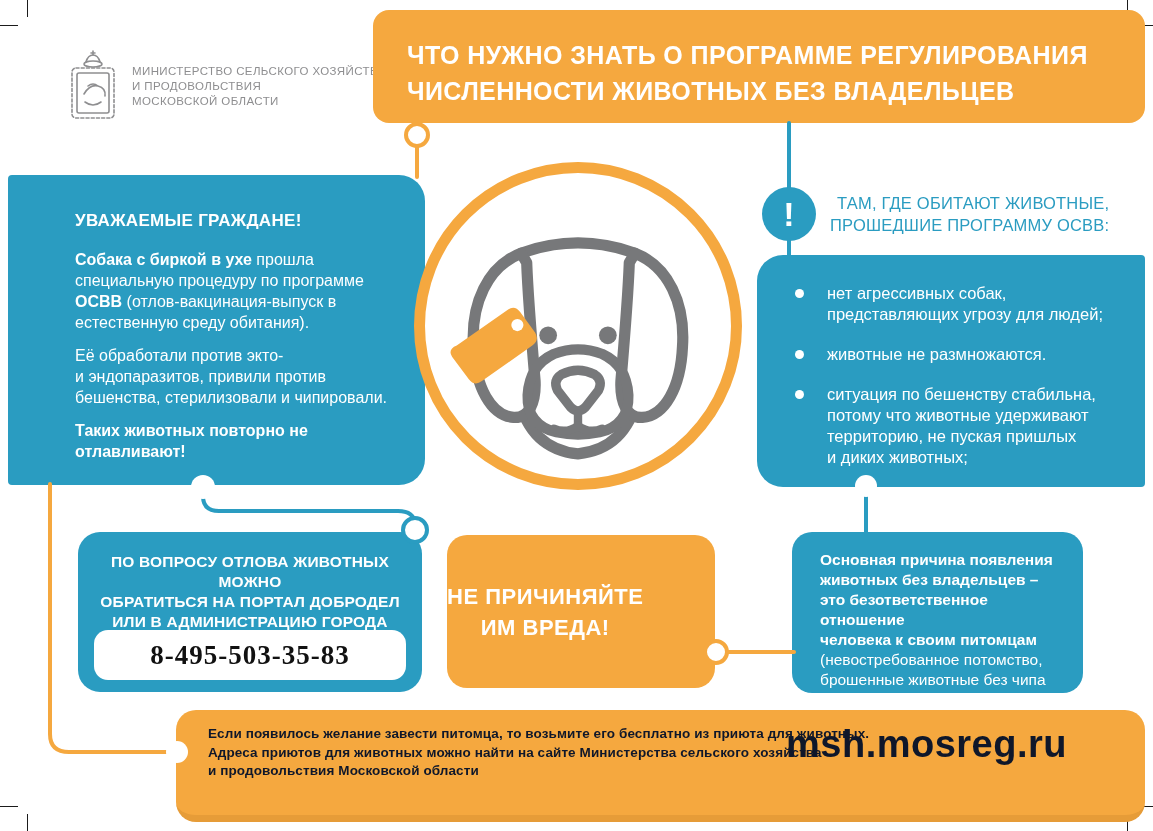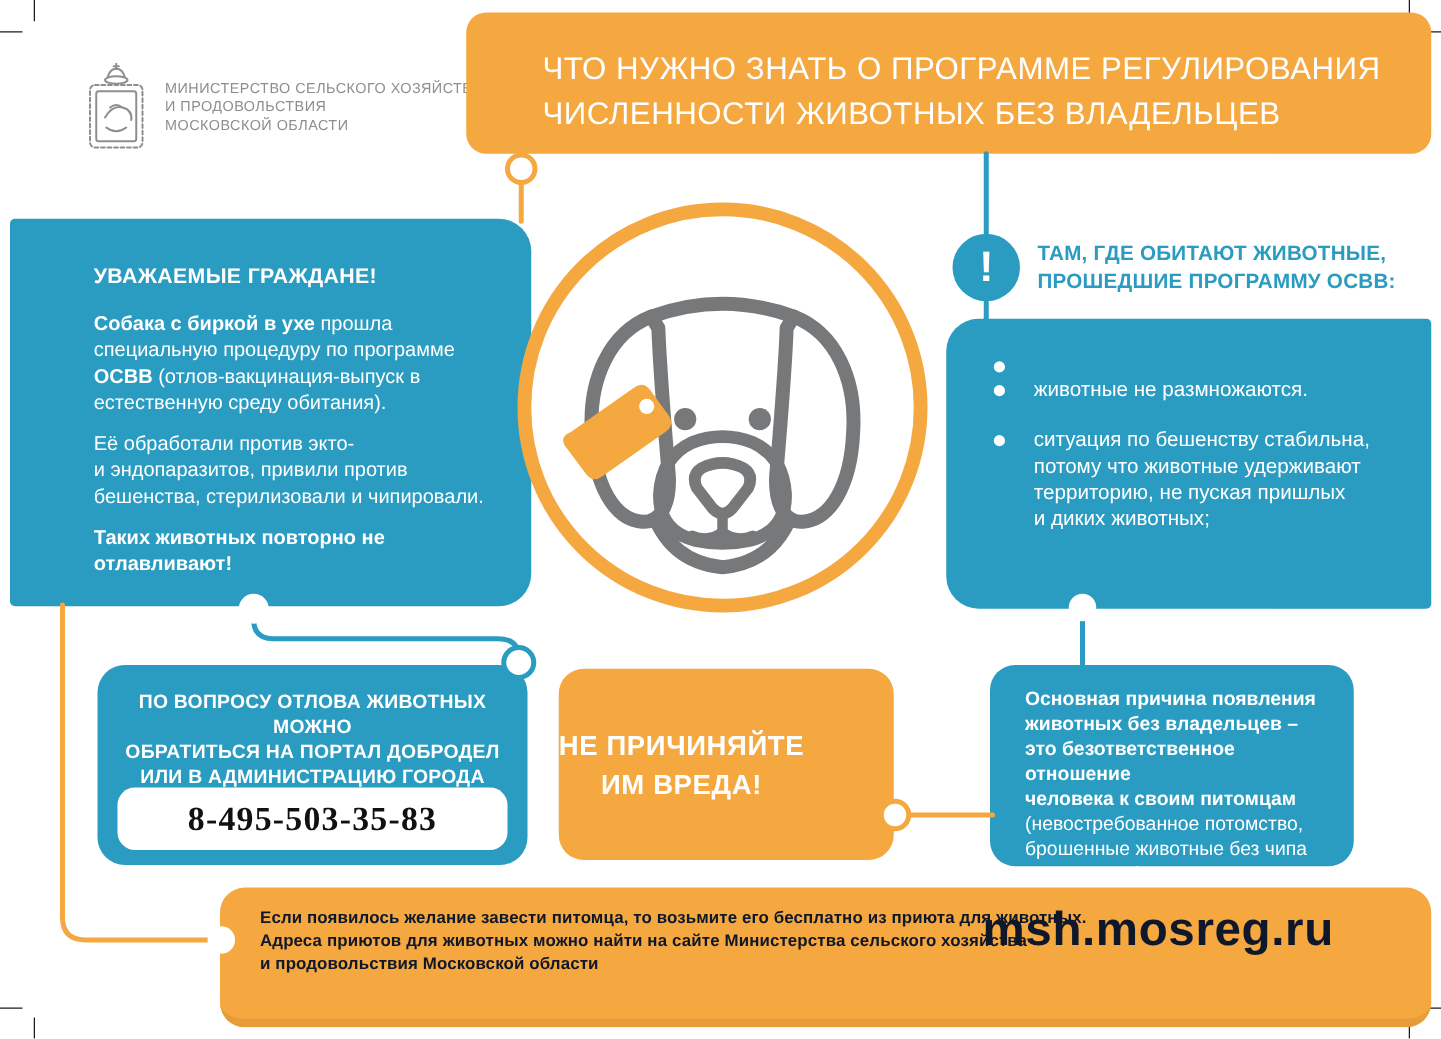--- a/index.html
+++ b/index.html
@@ -16,41 +16,41 @@
 
   
   .logo{position:absolute;left:68px;top:50px;display:flex;align-items:flex-start;}
   .logo svg{flex:0 0 auto;}
   .logo-text{margin-left:14px;margin-top:14px;color:var(--gray);font-size:11.5px;
              line-height:15px;letter-spacing:.4px;font-weight:400;}
 
   
   .title-box{position:absolute;left:373px;top:10px;width:772px;height:113px;
              background:var(--orange);border-radius:16px;}
-  .title-text{position:absolute;left:34px;top:27px;color:#fff;font-weight:400;
-              font-size:25px;line-height:36px;letter-spacing:.4px;margin-left:27px;}
+  .title-text{position:absolute;left:34px;top:27px;color:#fff;font-weight:700;
+              font-size:25px;line-height:36px;letter-spacing:.4px;}
 
   
   .left-panel{position:absolute;left:8px;top:175px;width:417px;height:310px;
               background:var(--teal);border-radius:4px 26px 26px 4px;color:#fff;z-index:1;}
   .left-panel .inner{position:absolute;left:67px;top:36px;width:335px;}
   .greeting{font-weight:800;font-size:17px;letter-spacing:.3px;margin-bottom:18px;}
   .para{font-size:16px;line-height:21px;margin-bottom:12px;}
   .para b{font-weight:800;}
   .para.last{font-weight:800;margin-bottom:0;}
 
   
   .dog-circle{position:absolute;left:414px;top:162px;width:328px;height:328px;
               box-sizing:border-box;border:11px solid var(--orange);border-radius:50%;
               background:#fff;z-index:3;}
   .dog-circle svg{position:absolute;left:0;top:0;}
 
   
   .osvv-heading{position:absolute;left:830px;top:192px;color:var(--teal);
-                font-weight:700;font-size:16.5px;line-height:22px;letter-spacing:.2px;z-index:2;}
+                font-weight:400;font-size:16.5px;line-height:22px;letter-spacing:.2px;z-index:2;text-align:right;}
   .excl{position:absolute;left:762px;top:187px;width:54px;height:54px;border-radius:50%;
         background:var(--teal);color:#fff;font-weight:800;font-size:34px;
         display:flex;align-items:center;justify-content:center;z-index:6;}
   .right-panel{position:absolute;left:757px;top:255px;width:388px;height:232px;
                background:var(--teal);border-radius:26px 4px 4px 26px;color:#fff;z-index:1;}
   .bullets{position:absolute;left:36px;top:28px;width:330px;margin:0;padding:0;list-style:none;}
   .bullets li{position:relative;padding-left:34px;font-size:16.5px;line-height:21px;margin-bottom:19px;}
   .bullets li .dot{position:absolute;left:2px;top:6px;width:9px;height:9px;border-radius:50%;background:#fff;}
 
   
@@ -140,21 +140,22 @@
 бешенства, стерилизовали и  чипировали.</div>
       <div class="para last">Таких животных повторно не отлавливают!</div>
     </div>
   </div>
 
   <div class="osvv-heading pre">ТАМ, ГДЕ ОБИТАЮТ ЖИВОТНЫЕ,
 ПРОШЕДШИЕ ПРОГРАММУ ОСВВ:</div>
 
   <div class="right-panel">
     <ul class="bullets">
-      <li class="pre"><span class="dot"></span></li>
+      <li class="pre"><span class="dot"></span><span>нет агрессивных  собак,
+представляющих  угрозу для людей;</span></li>
       <li class="pre"><span class="dot"></span><span>животные не размножаются.</span></li>
       <li class="pre"><span class="dot"></span><span>ситуация по бешенству стабильна,
 потому что животные удерживают
 территорию, не пуская пришлых
 и диких животных;</span></li>
     </ul>
   </div>
 
   <div class="catch-box">
     <div class="catch-heading pre">ПО ВОПРОСУ ОТЛОВА ЖИВОТНЫХ МОЖНО

